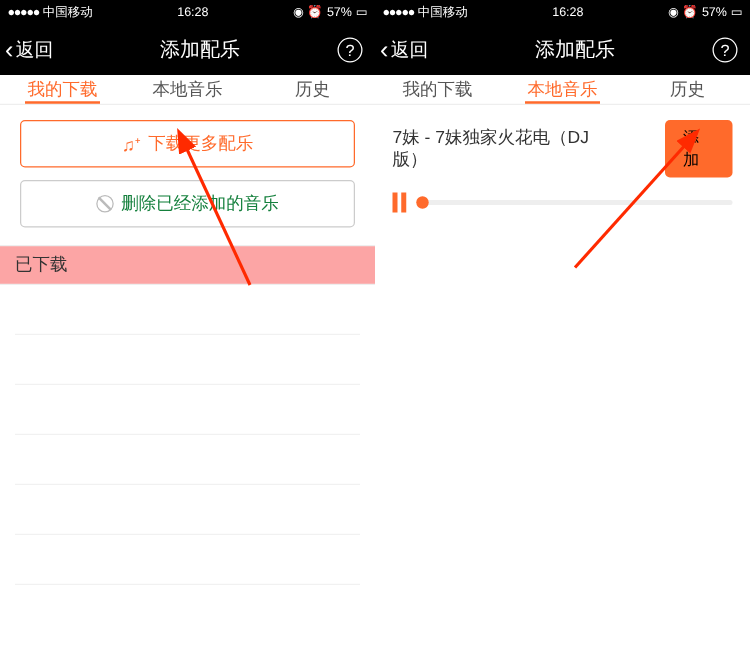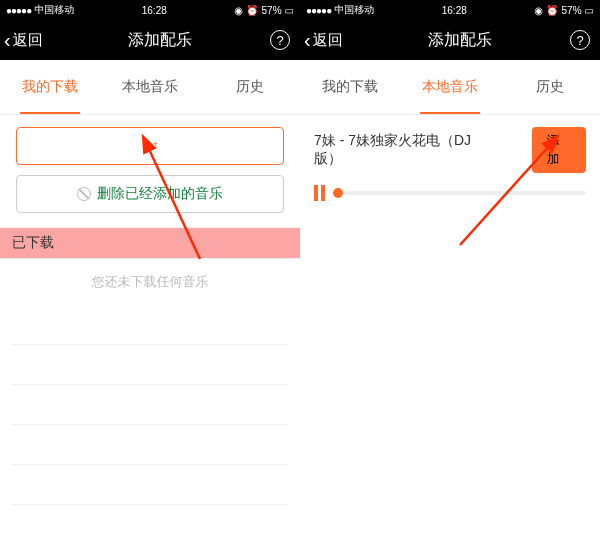--- a/index.html
+++ b/index.html
@@ -6,21 +6,21 @@
   body { width: 600px; height: 533px; display: flex; background: #fff; }
   .phone { width: 300px; height: 533px; display: flex; flex-direction: column; background: #fff; position: relative; }
   .status-bar { height: 20px; background: #000; color: #fff; font-size: 10px; display: flex; align-items: center; justify-content: space-between; padding: 0 6px; }
   .status-left, .status-right { display: flex; align-items: center; gap: 3px; }
   .dots { letter-spacing: -1px; }
   .nav-bar { height: 40px; background: #000; color: #fff; display: flex; align-items: center; position: relative; }
   .back { display: flex; align-items: center; font-size: 15px; padding-left: 4px; }
   .back-chevron { font-size: 20px; line-height: 1; margin-right: 2px; }
   .nav-title { position: absolute; left: 50%; transform: translateX(-50%); font-size: 16px; font-weight: 500; margin-left: 10px; }
   .help { position: absolute; right: 10px; width: 20px; height: 20px; border: 1.5px solid #fff; border-radius: 50%; display: flex; align-items: center; justify-content: center; font-size: 13px; }
-  .tabs { display: flex; height: 55px; border-bottom: 1px solid #eee; }
+  .tabs { display: flex; height: 24px; border-bottom: 1px solid #eee; }
   .tab { flex: 1; display: flex; align-items: center; justify-content: center; font-size: 14px; color: #555; position: relative; }
   .tab.active { color: #ff6a2b; }
   .tab.active::after { content: ""; position: absolute; bottom: 0; left: 20%; right: 20%; height: 2px; background: #ff6a2b; }
   .content { flex: 1; overflow: hidden; position: relative; }
   .btn-outline { margin: 12px 16px 0 16px; height: 38px; border: 1px solid #ff6a2b; border-radius: 4px; display: flex; align-items: center; justify-content: center; color: #ff6a2b; font-size: 14px; gap: 6px; }
   .btn-outline.disabled { border-color: #ccc; color: #15803d; margin-top: 10px; }
   .music-note { font-size: 14px; }
   .no-entry { width: 14px; height: 14px; border: 1.5px solid #bbb; border-radius: 50%; position: relative; }
   .no-entry::after { content: ""; position: absolute; width: 14px; height: 1.5px; background: #bbb; transform: rotate(45deg); top: 5px; left: -1px; }
   .section-header { margin-top: 14px; padding: 6px 12px; font-size: 14px; color: #333; background: #fca5a5; border-top: 1px solid #eee; border-bottom: 1px solid #eee; }
@@ -74,27 +74,27 @@
     <div class="tab">
         <span>本地音乐</span>
       </div>
     <div class="tab">
         <span>历史</span>
       </div>
   </div>
   <div class="content">
     <div class="btn-outline">
       <span class="music-note">♫⁺</span>
+      <span>下载更多配乐</span>
     </div>
     <div class="btn-outline disabled">
       <span class="no-entry"></span>
       <span>删除已经添加的音乐</span>
     </div>
     <div class="section-header">已下载</div>
-    <div class="empty-text">您还未下载任何音乐</div>
     <div class="list-line"></div>
     <div class="list-line"></div>
     <div class="list-line"></div>
     <div class="list-line"></div>
     <div class="list-line"></div>
     <div class="list-line"></div>
 
     <svg class="arrow" style="left:140px; top:24px;" width="80" height="130">
       <defs>
           <marker id="ah1" markerWidth="10" markerHeight="10" refX="2" refY="3" orient="auto">

